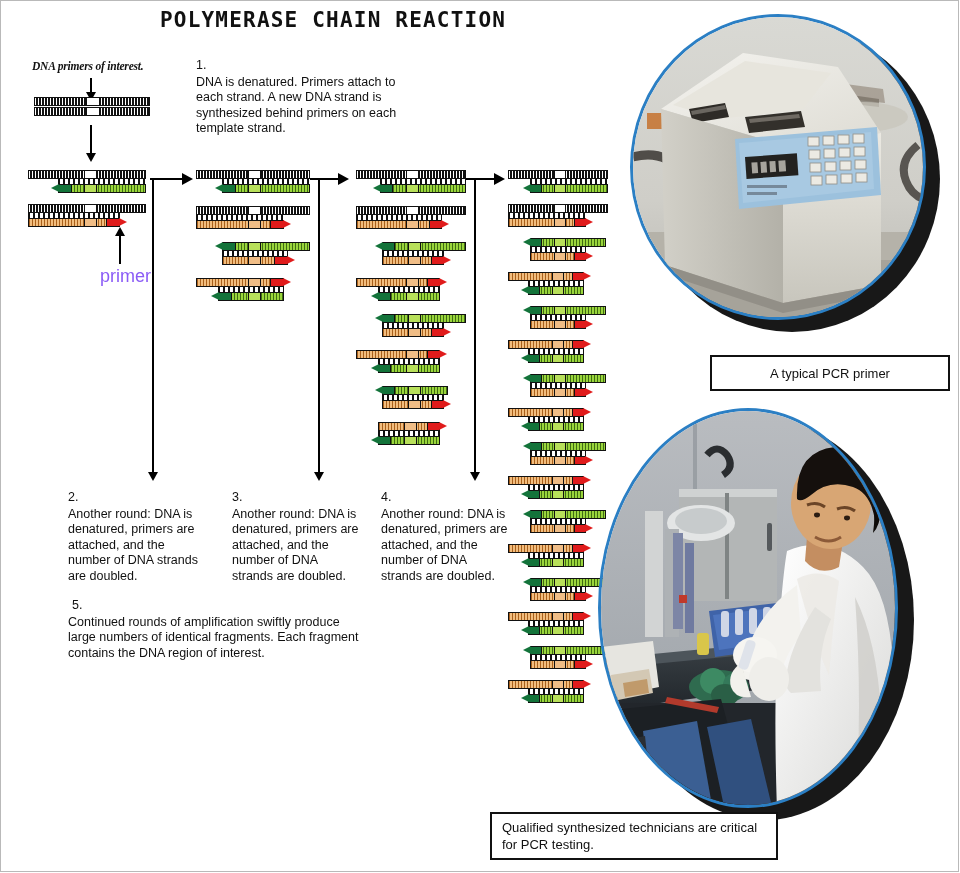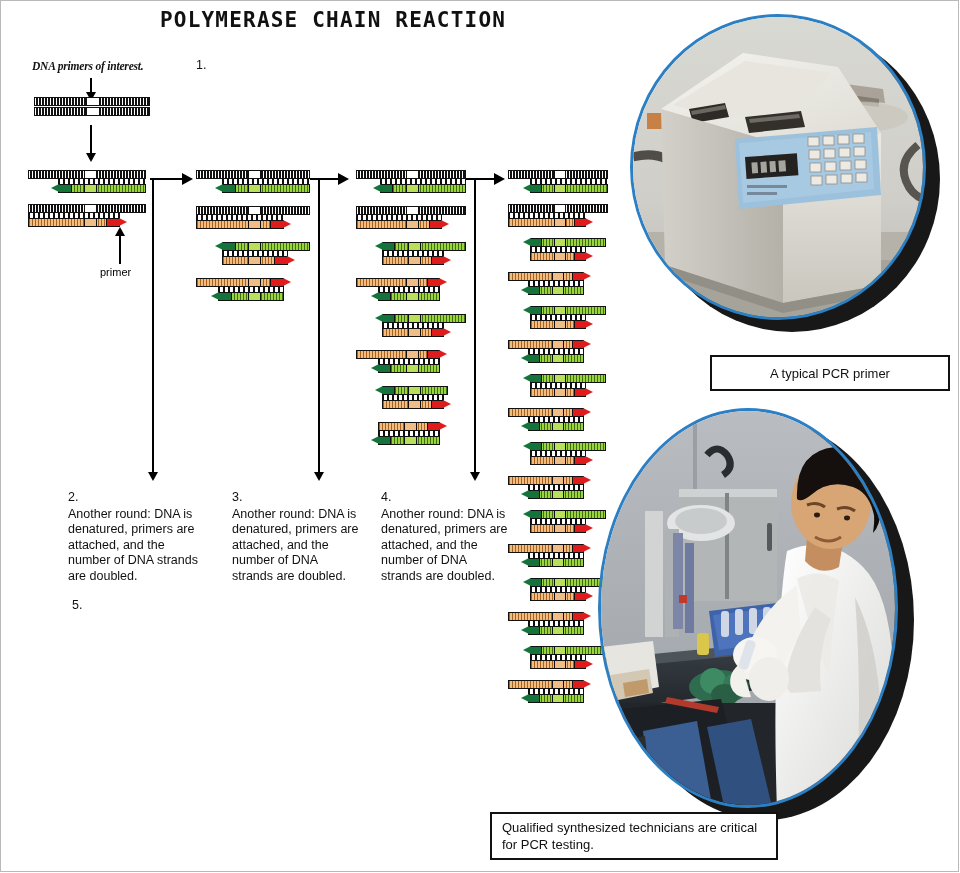--- a/index.html
+++ b/index.html
@@ -23,21 +23,21 @@
   }
 
   
   .txt{position:absolute;font-size:12.5px;line-height:15.5px;color:#111;}
   .txt .num{display:block;margin-bottom:1px;}
   .label-italic{
     position:absolute;font-style:italic;font-weight:bold;font-size:11.5px;
     font-family:"Liberation Serif","DejaVu Serif",serif;letter-spacing:-.2px;
     color:#111;white-space:nowrap;
   }
-  .plain-label{position:absolute;font-size:11px;color:#000000;}
+  .plain-label{position:absolute;font-size:18px;color:#8b5cf6;}
 
   
   .vline{position:absolute;background:#000;width:2px;}
   .hline{position:absolute;background:#000;height:2px;}
   .arrow-down{
     position:absolute;width:0;height:0;
     border-left:5px solid transparent;border-right:5px solid transparent;
     border-top:9px solid #000;
   }
   .arrow-right{
@@ -131,20 +131,21 @@
   <div class="gapbox" style="left:52px;top:0;width:14px;"></div>
   <div class="strand black" style="left:0;top:10px;width:116px;"></div>
   <div class="gapbox" style="left:52px;top:10px;width:14px;"></div>
 </div>
 
 <div class="vline" style="left:90px;top:125px;height:30px;"></div>
 <div class="arrow-down" style="left:86px;top:153px;"></div>
 
 <div class="txt" style="left:196px;top:58px;width:210px;">
   <span class="num">1.</span>
+  <span>DNA is denatured.  Primers attach to each strand.  A new DNA strand is synthesized behind primers on each template strand.</span>
 </div>
 
 <div class="vline" style="left:119px;top:236px;height:28px;"></div>
 <div class="arrow-up" style="left:115px;top:227px;"></div>
 <div class="plain-label" style="left:100px;top:266px;">primer</div>
 
 <div class="hline" style="left:150px;top:178px;width:34px;"></div>
 <div class="arrow-right" style="left:182px;top:173px;"></div>
 
 <div class="hline" style="left:306px;top:178px;width:34px;"></div>
@@ -455,20 +456,21 @@
   <span>Another round: DNA is denatured, primers are attached, and the number of DNA strands are doubled.</span>
 </div>
 
 <div class="txt" style="left:381px;top:490px;width:128px;">
   <span class="num">4.</span>
   <span>Another round: DNA is denatured, primers are attached, and the number of DNA strands are doubled.</span>
 </div>
 
 <div class="txt" style="left:68px;top:598px;width:300px;">
   <span class="num" style="margin-left:4px;">5.</span>
+  <span>Continued rounds of amplification swiftly produce large numbers of  identical fragments.  Each fragment contains the DNA region of interest.</span>
 </div>
 
 <div class="photo-wrap" style="left:630px;top:14px;width:320px;height:320px;">
   <div class="photo-shadow" style="left:14px;top:12px;width:296px;height:306px;"></div>
   <div class="photo" style="left:0;top:0;width:296px;height:306px;">
     <svg width="296" height="306" viewBox="0 0 296 306" preserveAspectRatio="none">
       <defs>
         <linearGradient id="bgwall" x1="0" y1="0" x2="0" y2="1">
           <stop offset="0%" stop-color="#d9d9d4"></stop>
           <stop offset="60%" stop-color="#cfcec8"></stop>

